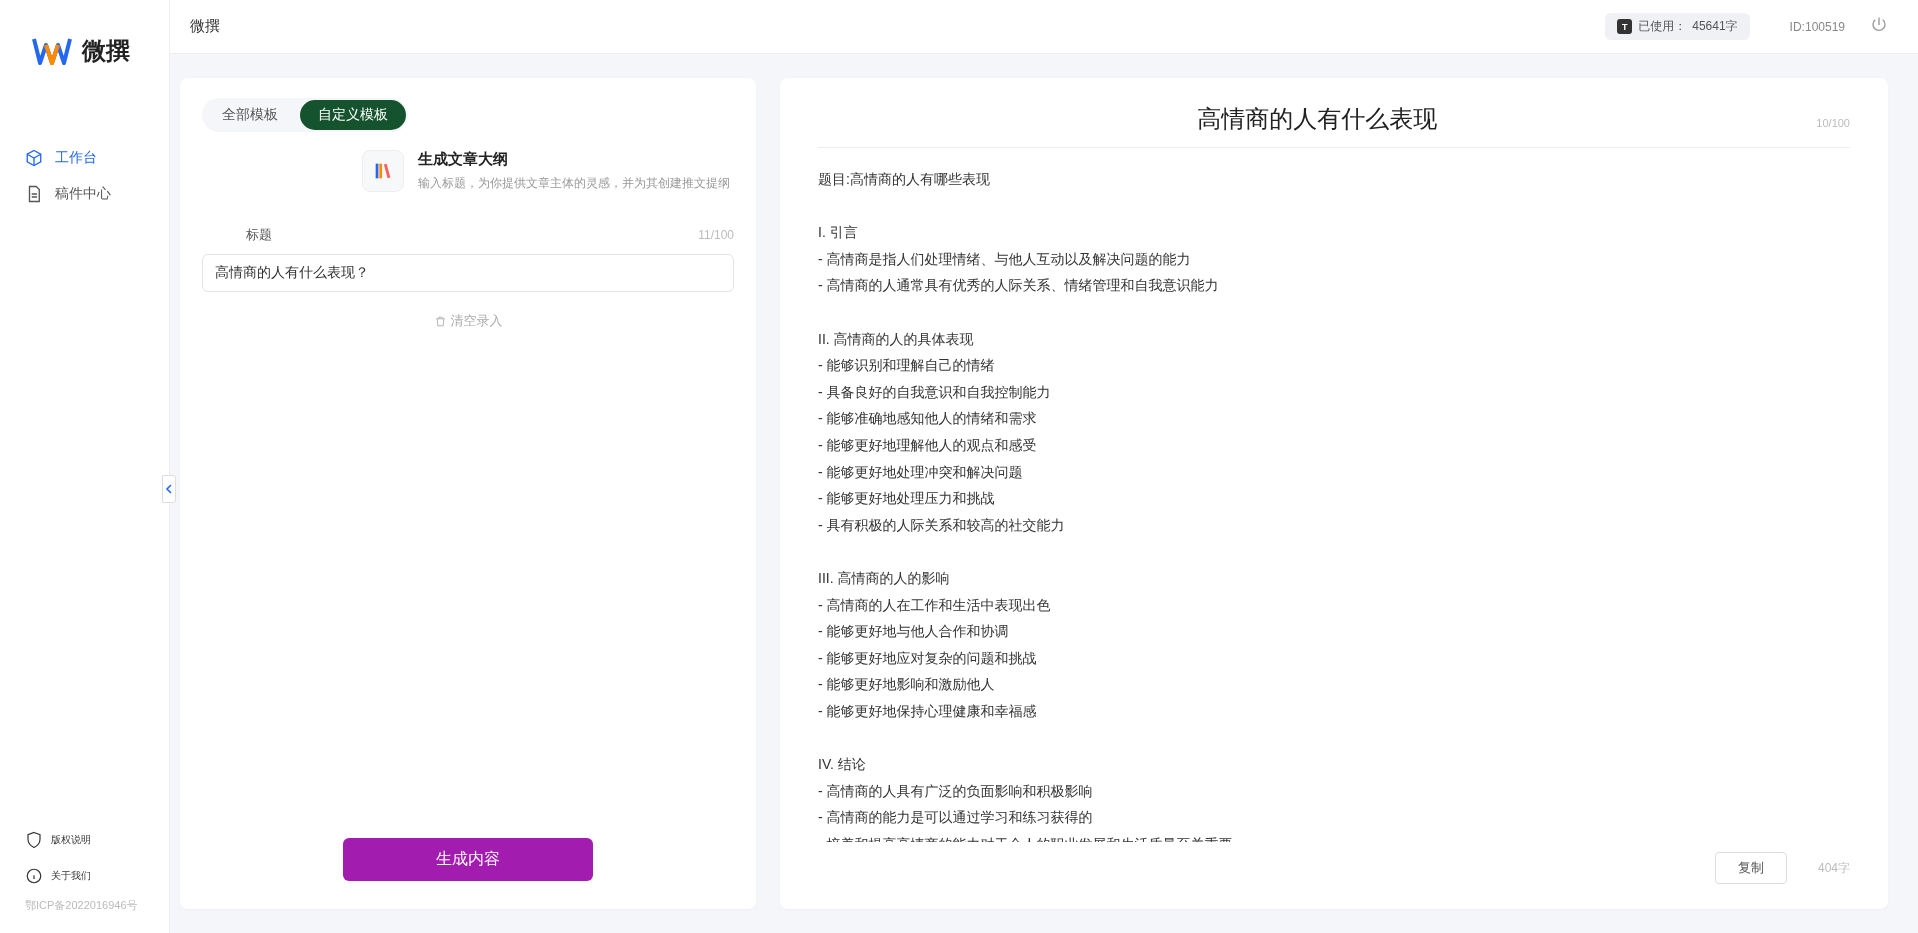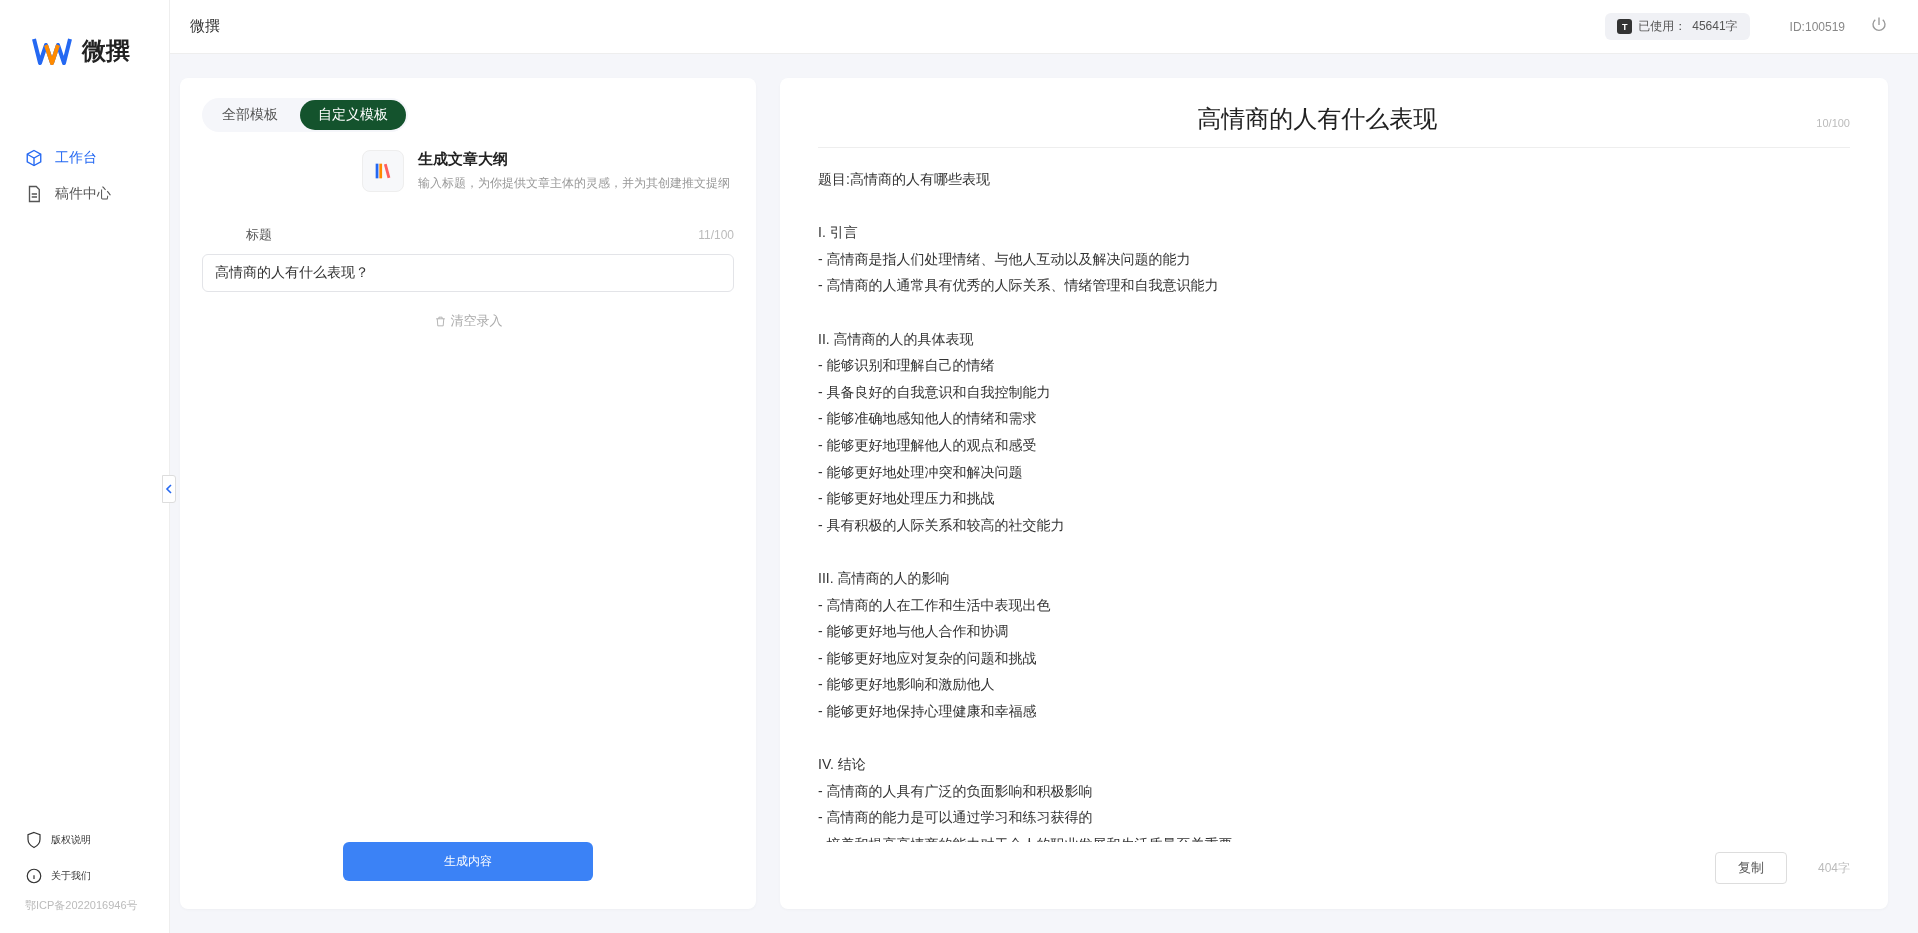--- a/index.html
+++ b/index.html
@@ -156,27 +156,27 @@
 .clear-row {
   display: flex;
   justify-content: center;
   margin-top: 20px;
   gap: 4px;
   align-items: center;
 }
 .clear-btn { font-size: 13px; color: #aaa; background: none; border: none; cursor: pointer; display: flex; align-items: center; gap: 4px; }
 .panel-left-footer { margin-top: auto; display: flex; justify-content: center; padding-bottom: 8px; }
 .generate-btn {
-  background: #3b82f6;
+  background: #a21caf;
   color: #fff;
   border: none;
   border-radius: 6px;
   padding: 11px 0;
   width: 250px;
-  font-size: 12px;
+  font-size: 16px;
   cursor: pointer;
 }
 .output-header { display: flex; align-items: baseline; border-bottom: 1px solid #eee; padding-bottom: 12px; }
 .output-title {
   flex: 1;
   text-align: center;
   font-family: "SimSun", "Songti SC", serif;
   font-size: 24px;
   color: #222;
 }

